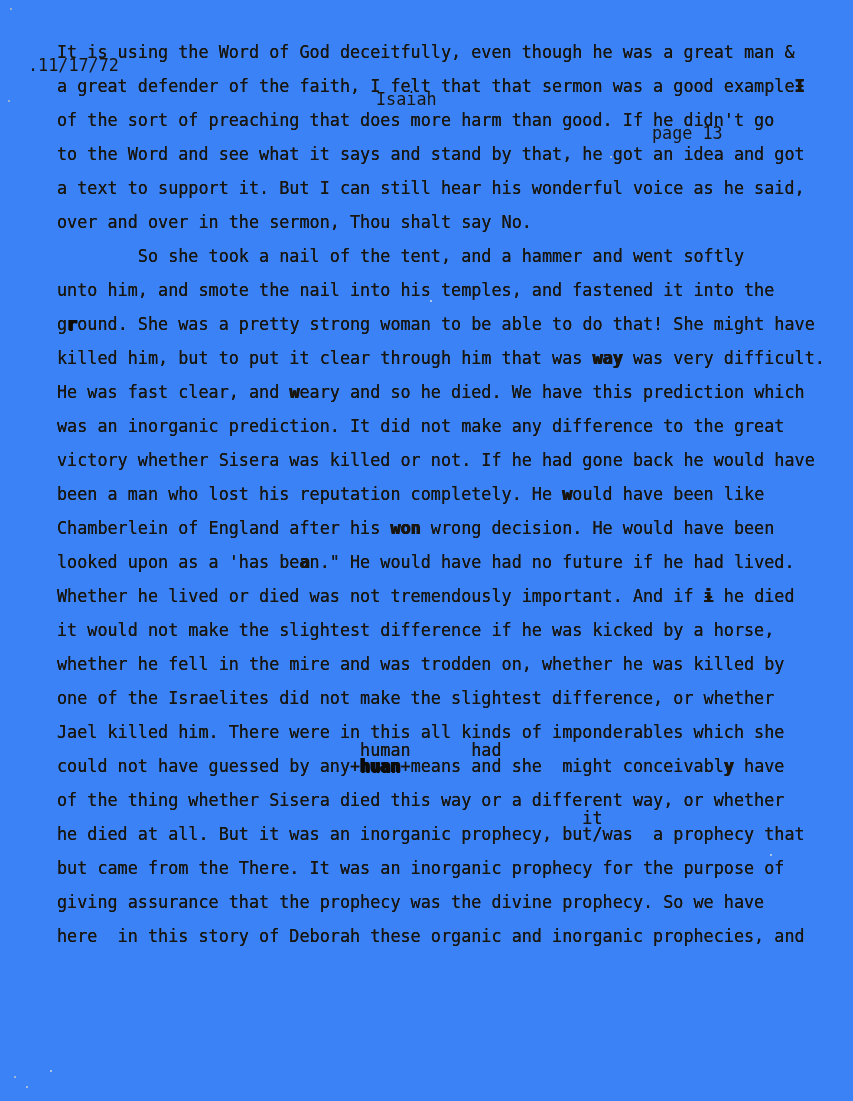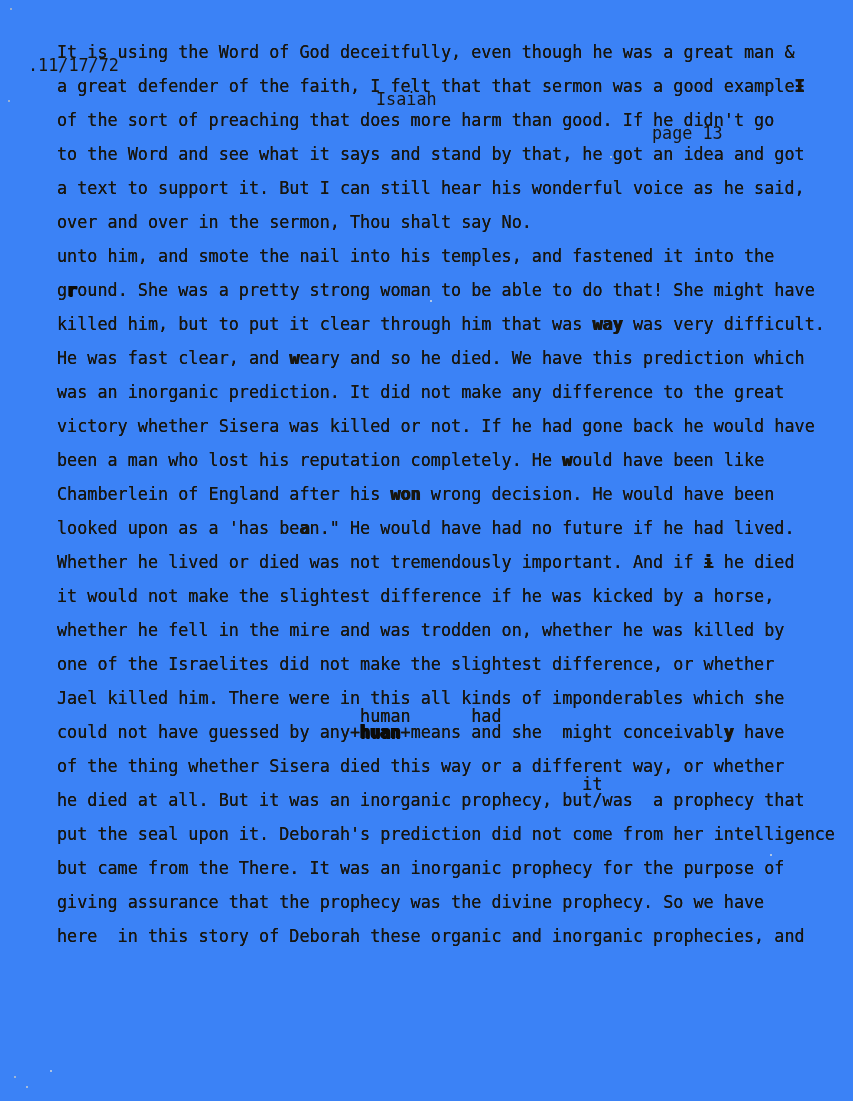--- a/index.html
+++ b/index.html
@@ -49,37 +49,37 @@
     <span class="title">Isaiah</span>
     <span class="pageno">page 13</span>
   </div>
   <div class="body">
       <div class="line"><span class="line-inner"><span>It is using the Word of God deceitfully, even though he was a great man &amp;</span></span></div>
       <div class="line"><span class="line-inner"><span>a great defender of the faith, I felt that that sermon was a good example</span><span class="ov">Ɨ</span></span></div>
       <div class="line"><span class="line-inner"><span>of the sort of preaching that does more harm than good. If he didn't go</span></span></div>
       <div class="line"><span class="line-inner"><span>to the Word and see what it says and stand by that, he got an idea and got</span></span></div>
       <div class="line"><span class="line-inner"><span>a text to support it. But I can still hear his wonderful voice as he said,</span></span></div>
       <div class="line"><span class="line-inner"><span>over and over in the sermon, Thou shalt say No.</span></span></div>
+      <div class="line"><span class="line-inner"><span>        So she took a nail of the tent, and a hammer and went softly</span></span></div>
       <div class="line"><span class="line-inner"><span>unto him, and smote the nail into his temples, and fastened it into the</span></span></div>
       <div class="line"><span class="line-inner"><span>g</span><span class="blot">r</span><span>ound. She was a pretty strong woman to be able to do that! She might have</span></span></div>
       <div class="line"><span class="line-inner"><span>killed him, but to put it clear through him that was </span><span class="ov">way</span><span> was very difficult.</span></span></div>
       <div class="line"><span class="line-inner"><span>He was fast clear, and </span><span class="ov">w</span><span>eary and so he died. We have this prediction which</span></span></div>
       <div class="line"><span class="line-inner"><span>was an inorganic prediction. It did not make any difference to the great</span></span></div>
       <div class="line"><span class="line-inner"><span>victory whether Sisera was killed or not. If he had gone back he would have</span></span></div>
       <div class="line"><span class="line-inner"><span>been a man who lost his reputation completely. He </span><span class="ov">w</span><span>ould have been like</span></span></div>
       <div class="line"><span class="line-inner"><span>Chamberlein of England after his </span><span class="ov">won</span><span> wrong decision. He would have been</span></span></div>
       <div class="line"><span class="line-inner"><span>looked upon as a 'has be</span><span class="ov">a</span><span>n." He would have had no future if he had lived.</span></span></div>
       <div class="line"><span class="line-inner"><span>Whether he lived or died was not tremendously important. And if </span><span class="ov">ɨ</span><span> he died</span></span></div>
       <div class="line"><span class="line-inner"><span>it would not make the slightest difference if he was kicked by a horse,</span></span></div>
       <div class="line"><span class="line-inner"><span>whether he fell in the mire and was trodden on, whether he was killed by</span></span></div>
       <div class="line"><span class="line-inner"><span>one of the Israelites did not make the slightest difference, or whether</span></span></div>
       <div class="line"><span class="line-inner"><span>Jael killed him. There were in this all kinds of imponderables which she</span></span></div>
       <div class="line interlinear"><span class="line-inner"><span>                              human      had</span></span></div>
       <div class="line"><span class="line-inner"><span>could not have guessed by any+</span><span class="blot">huan</span><span>+means and she  might conceivabl</span><span class="ov">y</span><span> have</span></span></div>
       <div class="line"><span class="line-inner"><span>of the thing whether Sisera died this way or a different way, or whether</span></span></div>
       <div class="line interlinear"><span class="line-inner"><span>                                                    it</span></span></div>
       <div class="line"><span class="line-inner"><span>he died at all. But it was an inorganic prophecy, but/was  a prophecy that</span></span></div>
-      <div class="line"><span class="line-inner"><span>put the seal upon it. Deborah's prediction did not come from her intelligence</span></span></div>
       <div class="line"><span class="line-inner"><span>but came from the There. It was an inorganic prophecy for the purpose of</span></span></div>
       <div class="line"><span class="line-inner"><span>giving assurance that the prophecy was the divine prophecy. So we have</span></span></div>
       <div class="line"><span class="line-inner"><span>here  in this story of Deborah these organic and inorganic prophecies, and</span></span></div>
     </div>
 </div>
 
 </body></html>

